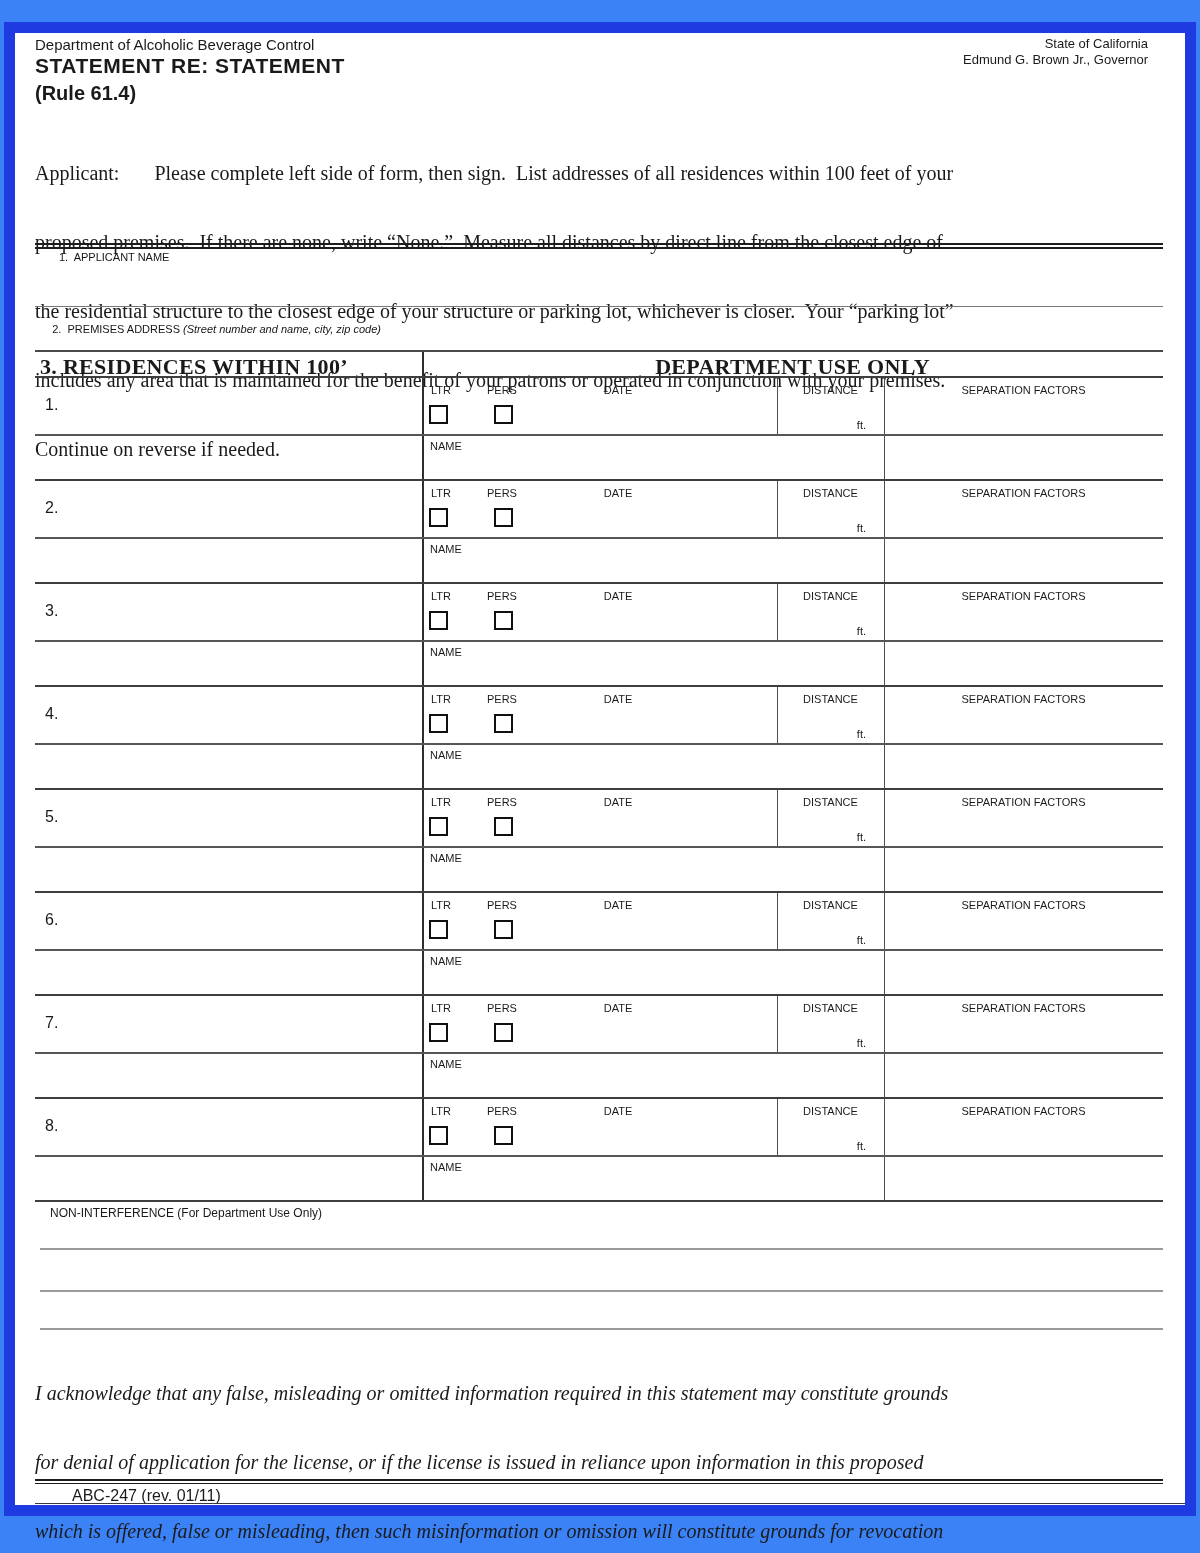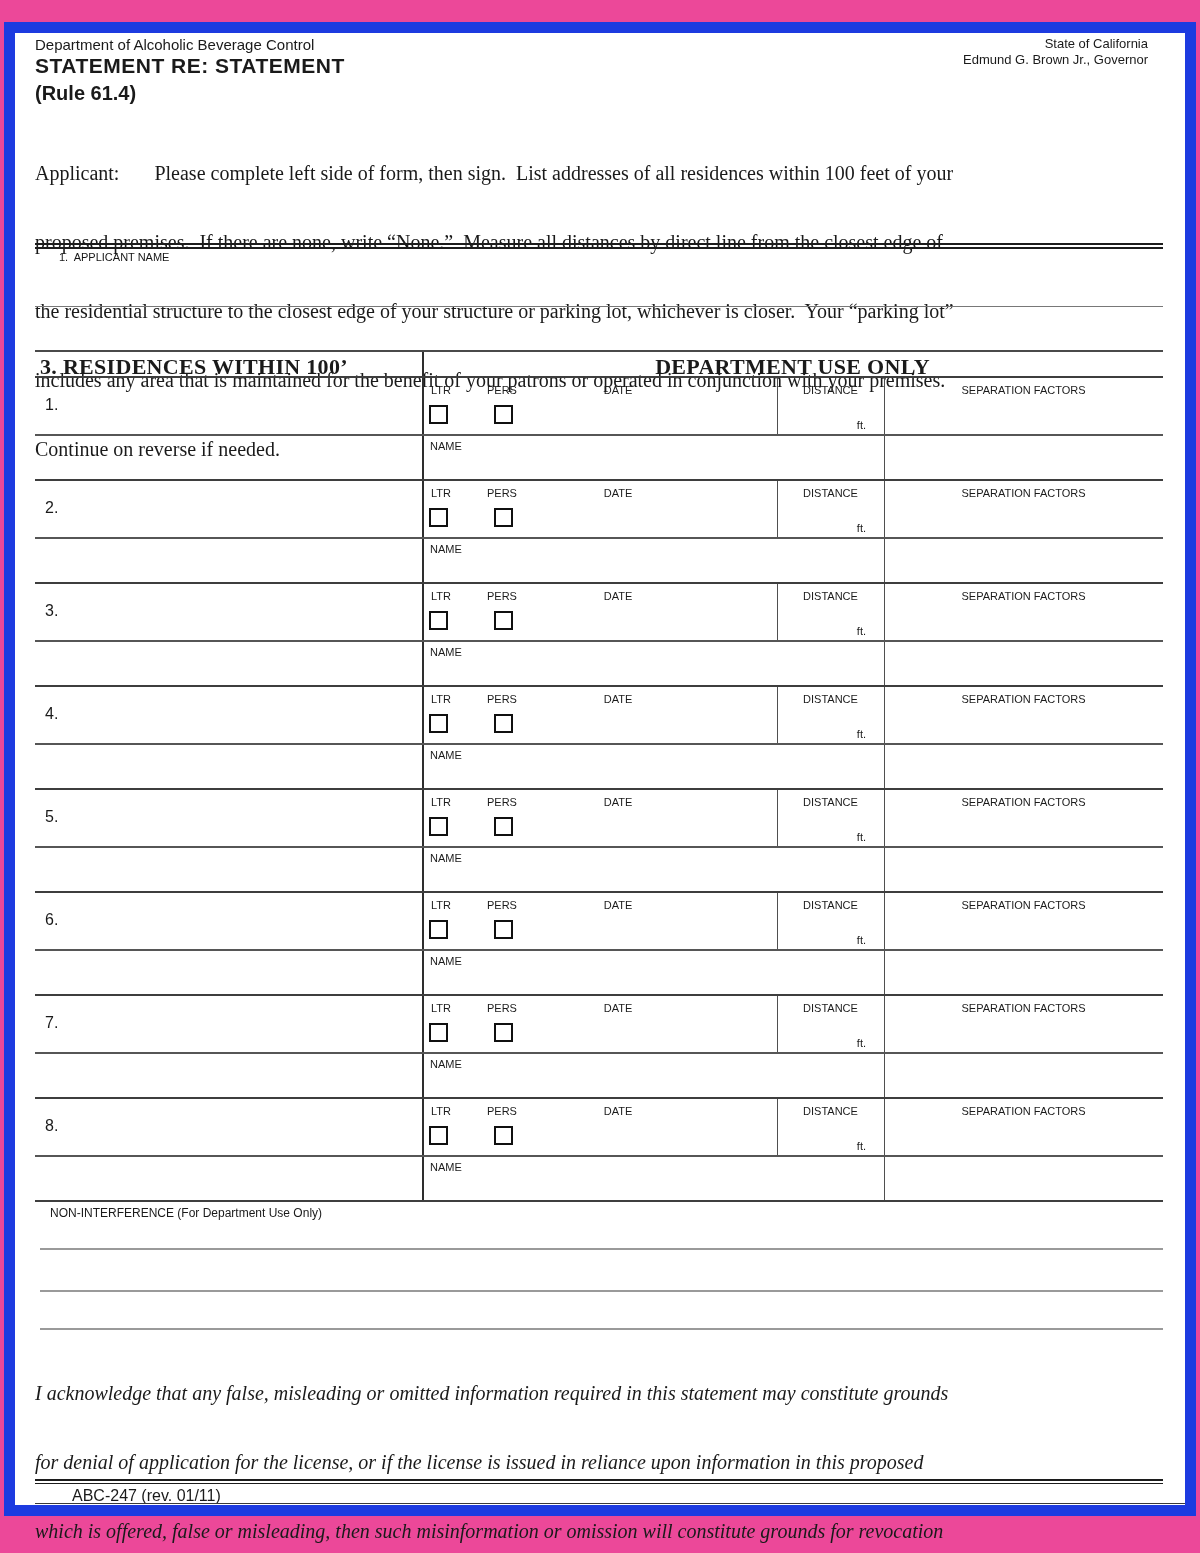--- a/index.html
+++ b/index.html
@@ -1,19 +1,19 @@
 <!DOCTYPE html>
 <html style="--accent: #1d3be0;"><head>
 <meta charset="utf-8">
 <style>
   * { margin:0; padding:0; box-sizing:border-box; }
   html,body { background:#fdfdf7; }
   body { font-family:"Liberation Sans", sans-serif; color:#1a1a1a; }
 
-  .page { position:relative; width:1200px; height:1553px; background:#ec4899; overflow:hidden; }
+  .page { position:relative; width:1200px; height:1553px; background:#3b82f6; overflow:hidden; }
   .frame { position:absolute; left:4px; top:22px; width:1192px; height:1494px;
            border:11px solid var(--accent,#1d3be0); background:#ffffff; }
 
   
   .agency  { position:absolute; left:35px; top:36px;  font-size:15px; }
   .title   { position:absolute; left:35px; top:54px;  font-size:21px; font-weight:bold; letter-spacing:.5px; }
   .rule    { position:absolute; left:35px; top:82px;  font-size:20px; font-weight:bold; }
   .right-head { position:absolute; right:52px; top:36px; text-align:right; font-size:13px; line-height:16px; }
 
   
@@ -102,20 +102,23 @@
     <div>includes any area that is maintained for the benefit of your patrons or operated in conjunction with your premises.</div>
     <div>Continue on reverse if needed.</div>
   </div>
 
   <div class="dbl-line dbl-top"></div>
 
   <div class="fld-label" style="left:40px; top:251px;margin-left:19px;">1.  APPLICANT NAME</div>
   <div class="fld-area" style="left:40px; top:266px; width:1120px; height:38px;"></div>
   <div class="thin-line" style="top:306px;"></div>
 
+  <div class="fld-label" style="left:40px; top:311px;">
+    <span>2.  PREMISES ADDRESS </span><span class="fld-hint">(Street number and name, city, zip code)</span>
+  </div>
   <div class="fld-area" style="left:40px; top:326px; width:1120px; height:22px;"></div>
 
   <div class="res-table">
     <div class="tbl-header">
       <div class="left-h">3.  RESIDENCES WITHIN 100’</div>
       <div class="right-h">DEPARTMENT USE ONLY</div>
       <div class="v-main"></div>
     </div>
 
   <div class="res-row">

